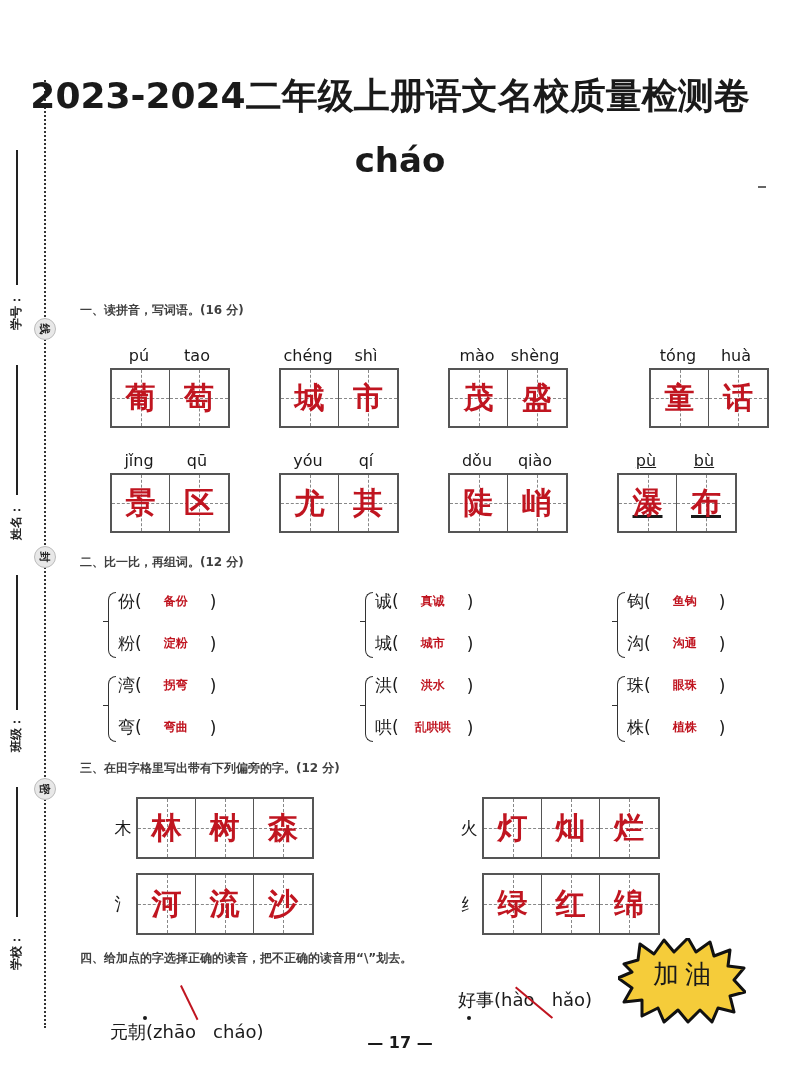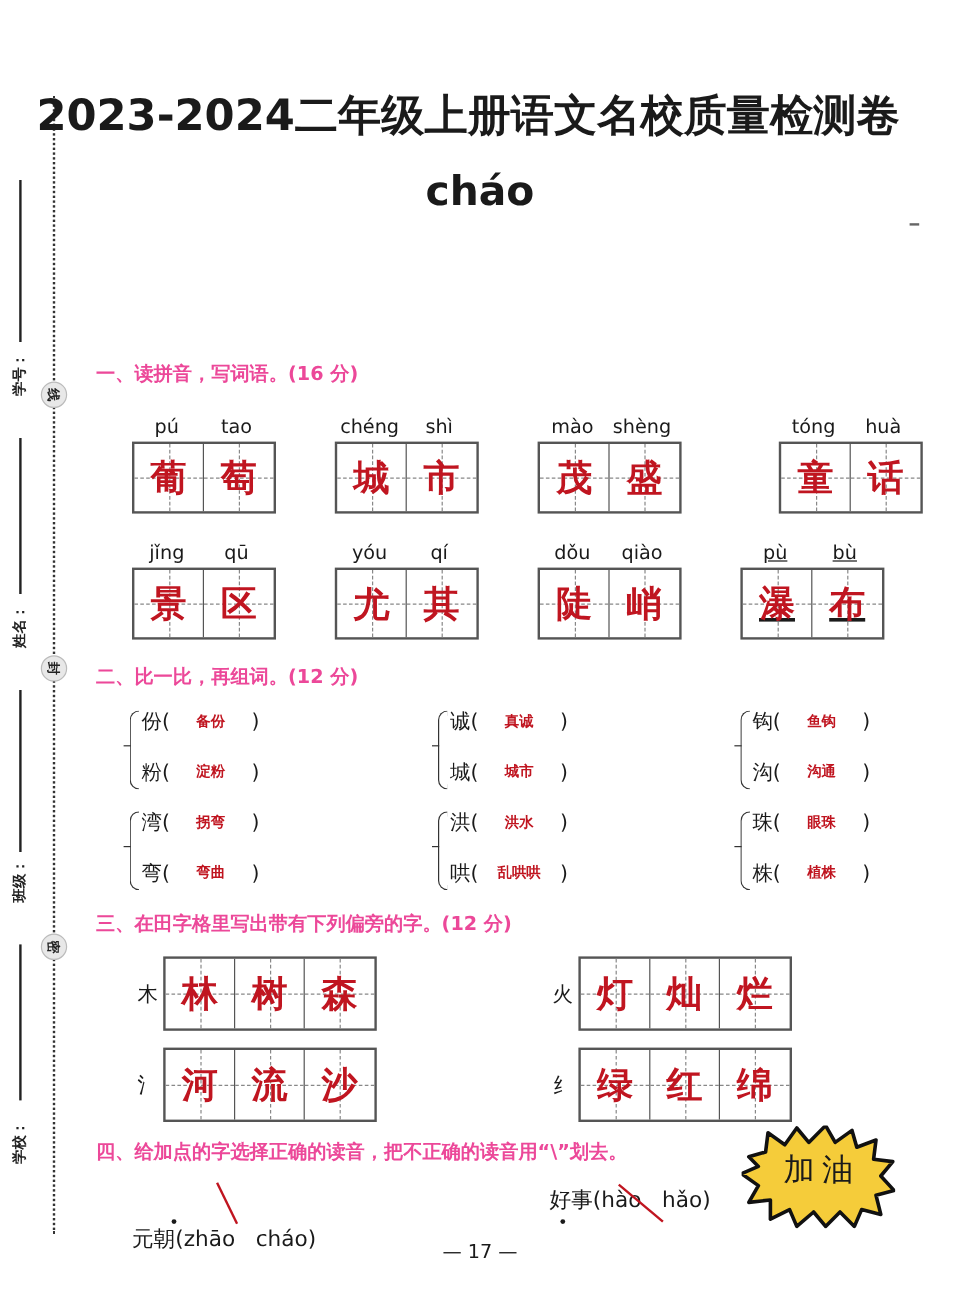--- a/index.html
+++ b/index.html
@@ -12,21 +12,21 @@
   .bind-field { position: absolute; left: 8px; font-size: 12px; font-weight: bold; transform: rotate(-90deg); transform-origin: left top; white-space: nowrap; color: #222; }
   .bind-line { position: absolute; left: 16px; width: 2px; background: #222; }
 
   .title { position: absolute; left: 0; width: 780px; top: 72px; text-align: center; font-size: 36px; font-weight: bold; letter-spacing: 0; color: #1a1a1a; }
   .subtitle { position: absolute; left: 0; width: 800px; top: 140px; text-align: center; font-size: 34px; font-weight: bold; color: #1a1a1a; }
 
   
   .score-table { position: absolute; left: 77px; top: 213px; width: 665px; height: 68px; border: 2px solid #333; border-collapse: collapse; }
   .score-table td { border: 1px solid #555; text-align: center; font-size: 13px; font-weight: bold; width: 51px; height: 33px; }
 
-  .section-title { position: absolute; left: 80px; font-size: 16px; font-weight: bold; color: #ec4899; }
+  .section-title { position: absolute; left: 80px; font-size: 12px; font-weight: bold; color: #404040; }
 
   
   .word { position: absolute; }
   .pinyin-row { display: flex; height: 22px; }
   .pinyin { width: 58px; text-align: center; font-size: 16px; color: #1a1a1a; font-family: "DejaVu Sans", sans-serif; }
   .grid-row { display: flex; border: 2px solid #555; }
   .cell { position: relative; width: 58px; height: 56px; border-right: 1px solid #555; display: flex; align-items: center; justify-content: center; }
   .cell:last-child { border-right: none; }
   .cell::before { content: ""; position: absolute; left: 50%; top: 0; height: 100%; border-left: 1px dashed #888; }
   .cell::after { content: ""; position: absolute; top: 50%; left: 0; width: 100%; border-top: 1px dashed #888; }
@@ -43,21 +43,21 @@
   
   .radical-group { position: absolute; display: flex; align-items: center; }
   .radical { width: 22px; font-size: 17px; text-align: center; margin-right: 2px; }
   .radical-group .cell { width: 58px; height: 58px; }
 
   
   .q4 { position: absolute; font-size: 18px; white-space: nowrap; color: #1a1a1a; }
   .dot-mark { position: absolute; width: 4px; height: 4px; border-radius: 50%; background: #1a1a1a; }
   .strike { position: absolute; width: 2px; background: #c01520; transform-origin: top left; }
 
-  .page-num { position: absolute; left: 0; width: 800px; top: 1033px; text-align: center; font-size: 16px; font-weight: normal; }
+  .page-num { position: absolute; left: 0; width: 800px; top: 1033px; text-align: center; font-size: 16px; font-weight: bold; }
 
   .badge { position: absolute; left: 618px; top: 938px; width: 128px; height: 86px; }
   .badge-text { position: absolute; left: 640px; top: 957px; width: 90px; text-align: center; font-size: 26px; color: #1a1a1a; letter-spacing: 6px; font-family: "DejaVu Sans", sans-serif; }
   .corner-tick { position: absolute; left: 758px; top: 186px; width: 8px; border-top: 2px solid #666; }
 </style>
 </head>
 <body>
 
 <div class="binding-dots"></div>
 <div class="bind-line" style="top:150px;height:135px;"></div>

